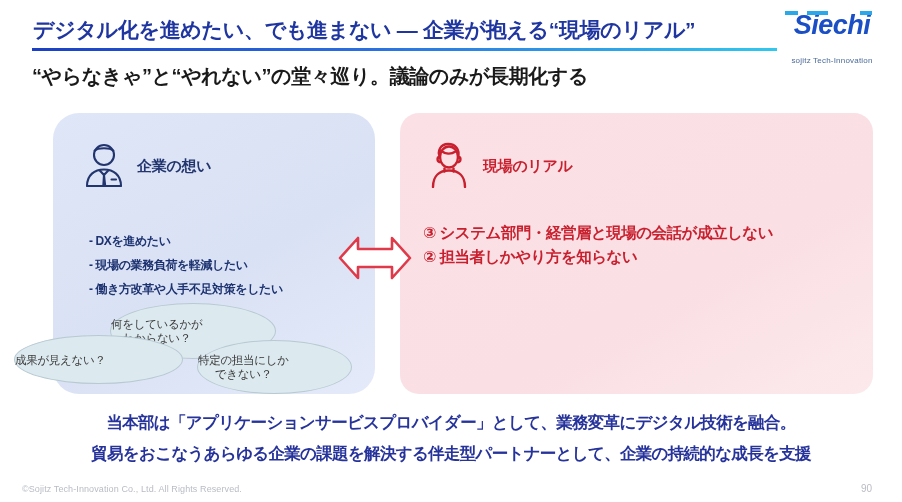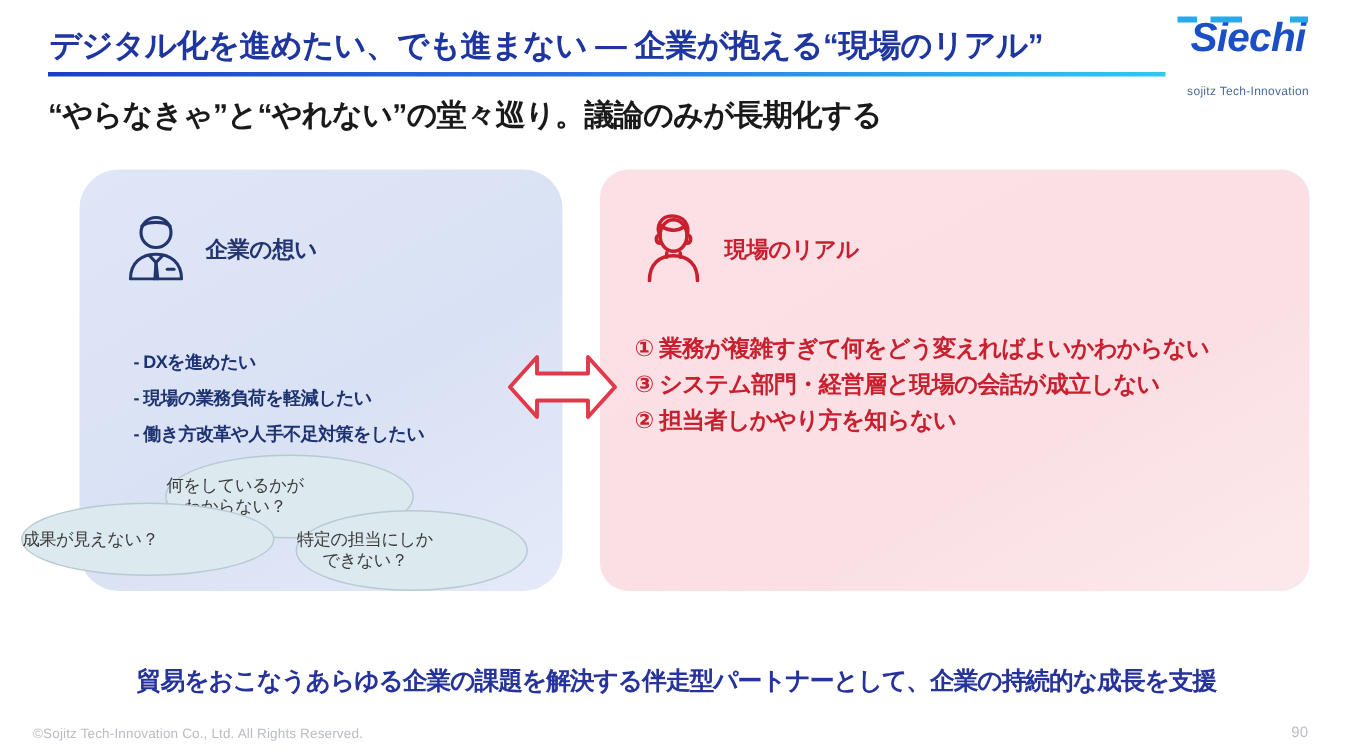--- a/index.html
+++ b/index.html
@@ -277,30 +277,30 @@
           <path d="M31.2 16.5 C34.5 17.5 34 22 30.8 22.2"></path>
           <path d="M6 47 C6 36 12.5 30.5 22 30.5 C31.5 30.5 38 36 38 47"></path>
           <path d="M17.5 28.5 L17.5 31.5"></path>
           <path d="M26.5 28.5 L26.5 31.5"></path>
         </svg>
       </span>
       <span class="panel-head-label">現場のリアル</span>
     </div>
 
     <ul id="list-right">
-      <li>① 業務が複雑すぎて何をどう変えればよいかわからない</li>
       <li>③ システム部門・経営層と現場の会話が成立しない</li>
       <li>② 担当者しかやり方を知らない</li>
     </ul>
   </div>
 
   <div id="arrow">
     <svg width="74" height="52" viewBox="0 0 74 52">
       <polygon points="2,26 20,6 20,17 54,17 54,6 72,26 54,46 54,35 20,35 20,46" fill="#ffffff" stroke="#e03a4a" stroke-width="2.6" stroke-linejoin="round"></polygon>
     </svg>
   </div>
 
+  <div id="footer-line-1" class="footer-line">当本部は「アプリケーションサービスプロバイダー」として、業務変革にデジタル技術を融合。</div>
   <div id="footer-line-2" class="footer-line">貿易をおこなうあらゆる企業の課題を解決する伴走型パートナーとして、企業の持続的な成長を支援</div>
 
   <div id="copyright">©Sojitz Tech-Innovation Co., Ltd. All Rights Reserved.</div>
   <div id="page-number">90</div>
 
 </div>
 
 </body></html>

